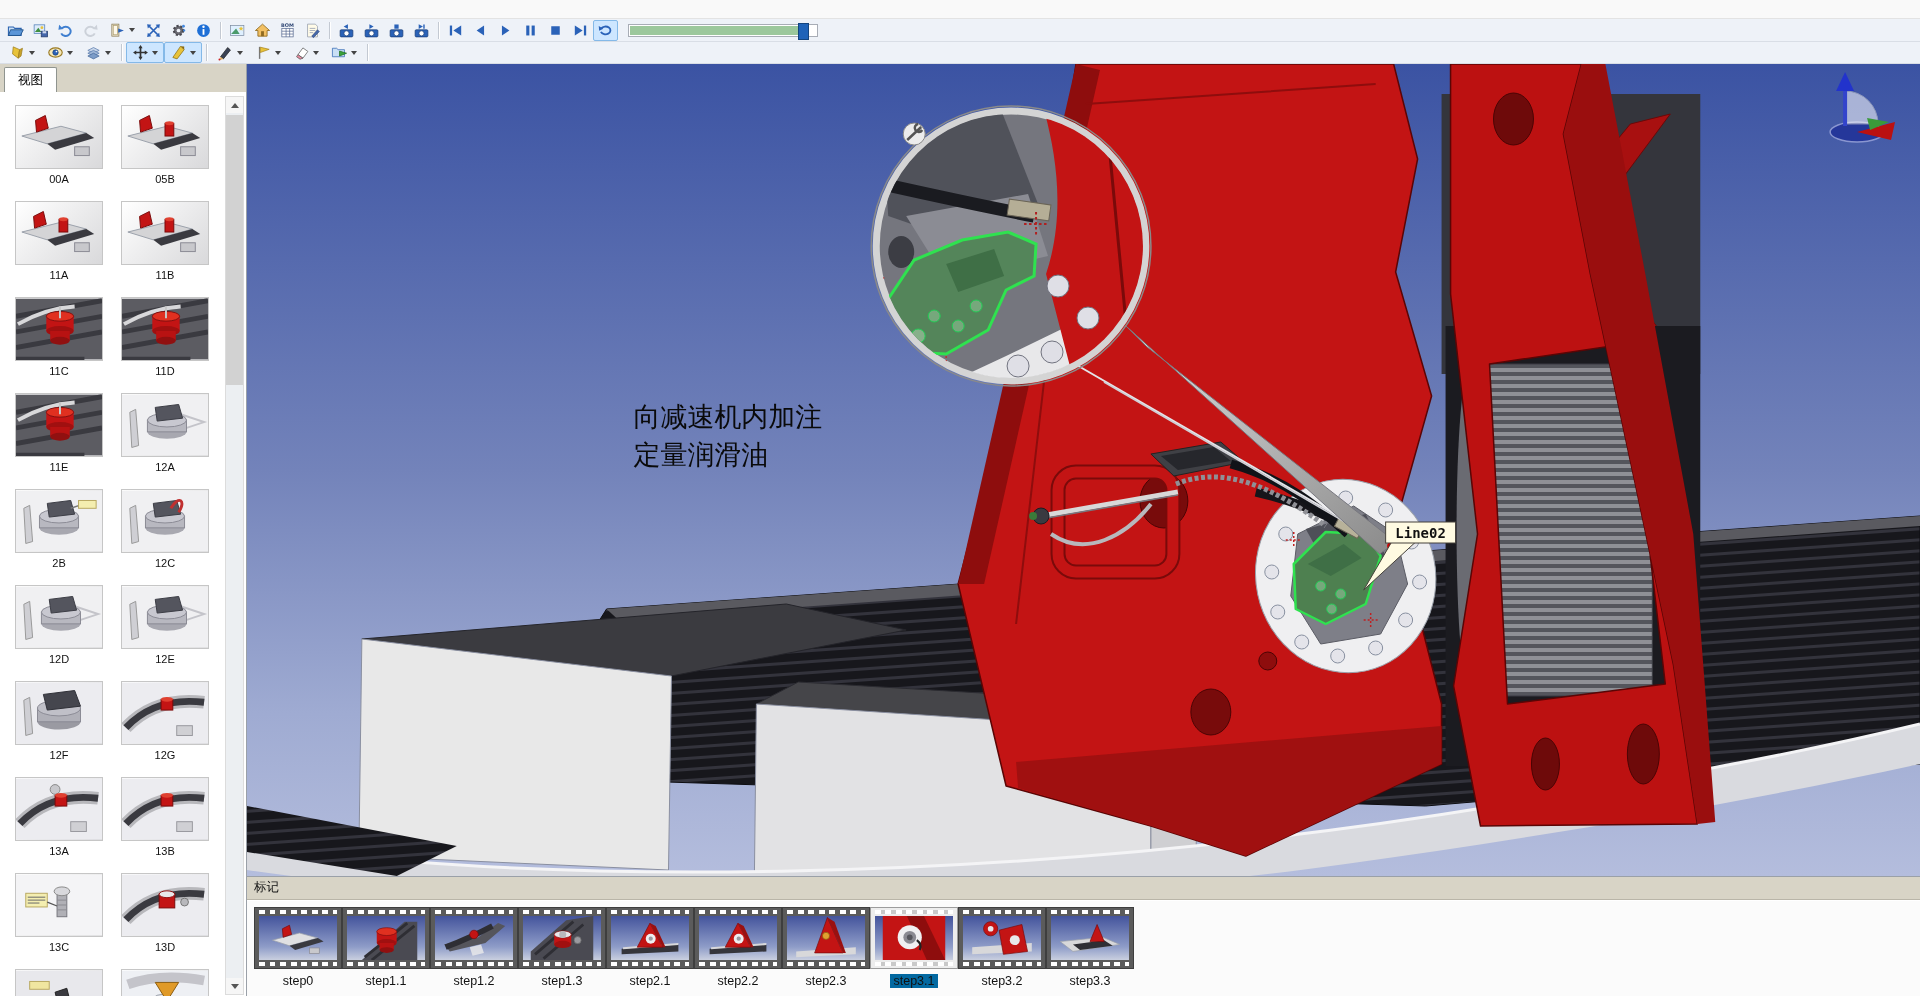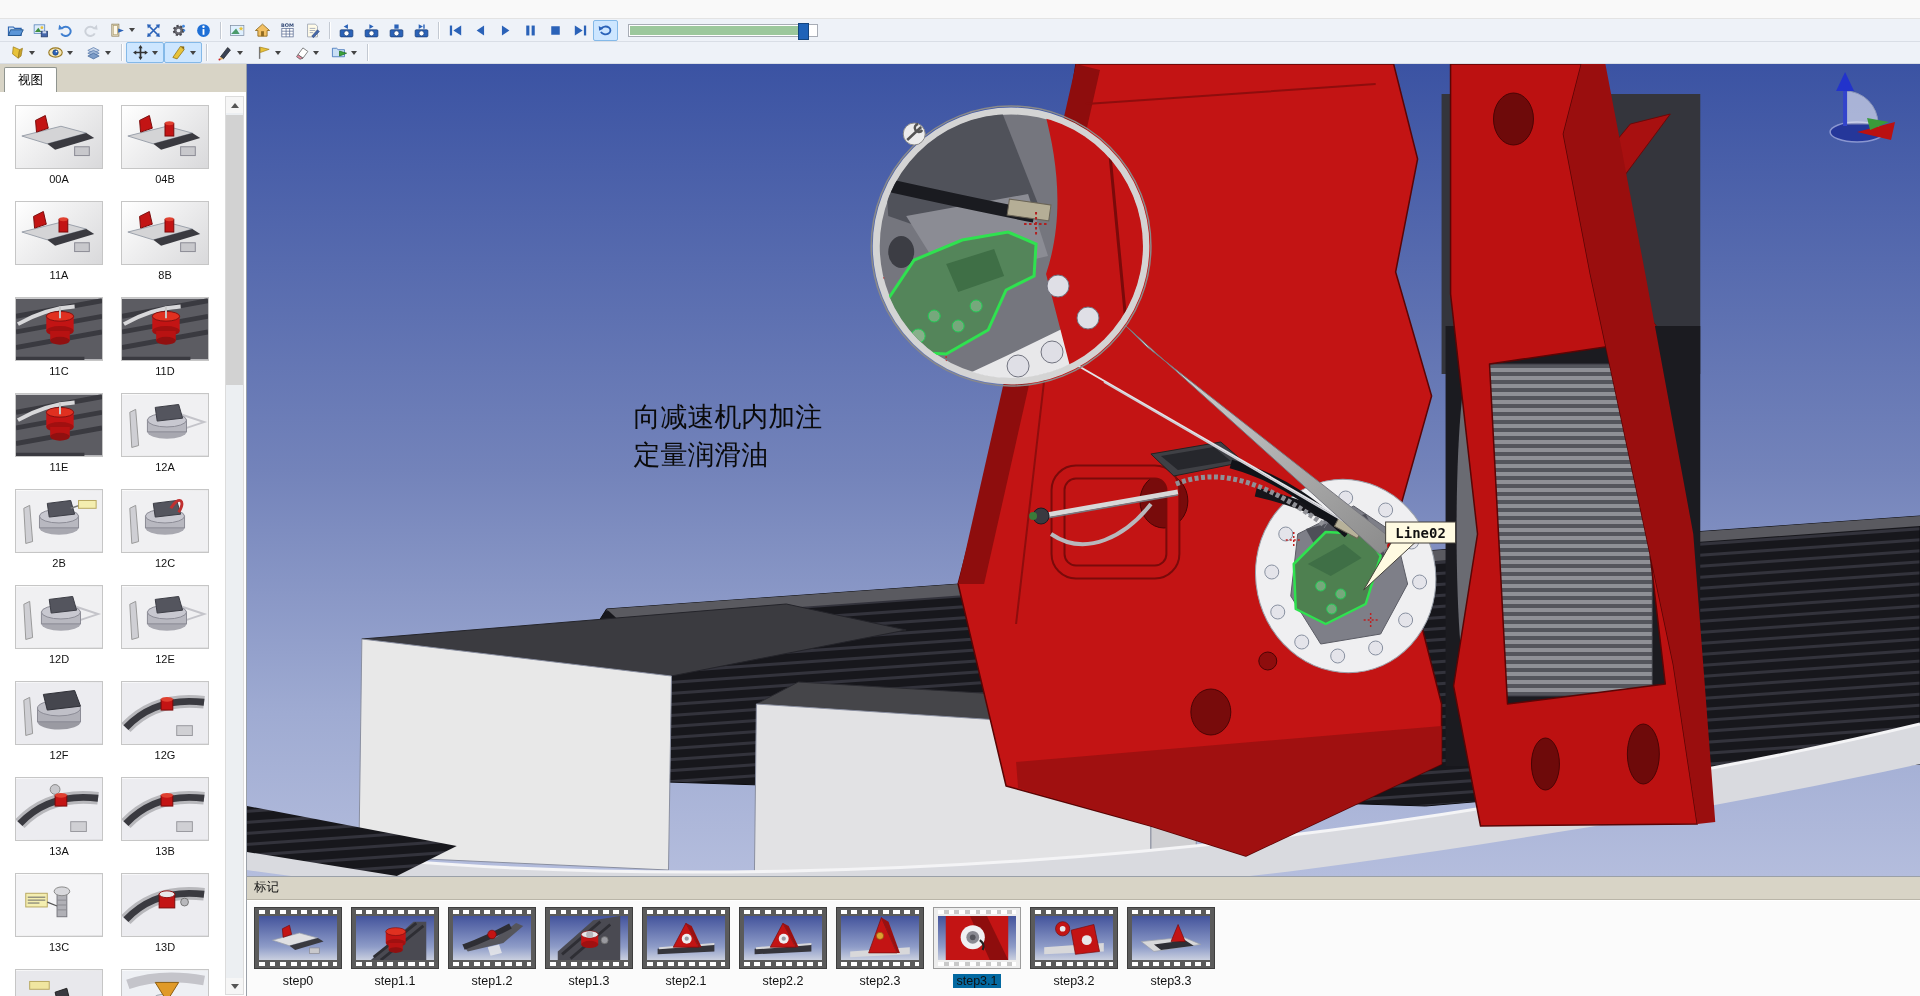--- a/index.html
+++ b/index.html
@@ -43,21 +43,21 @@
   .tri-up{width:0;height:0;border-left:4px solid transparent;border-right:4px solid transparent;border-bottom:5px solid #565656;}
   .tri-down{width:0;height:0;border-left:4px solid transparent;border-right:4px solid transparent;border-top:5px solid #565656;}
   .sthumb{position:absolute;left:0;right:0;top:18px;height:270px;background:#d2d2d2;}
   
   .viewarea{flex:1;display:flex;flex-direction:column;min-width:0;}
   .viewport{height:812px;position:relative;}
   .viewport svg.scene{width:100%;height:100%;display:block;}
   .stepspanel{flex:1;border-top:1px solid #9aa0a8;background:#fbfbfb;display:flex;flex-direction:column;min-height:0;}
   .stepshead{height:20px;background:#d8d4c6;border-bottom:1px solid #b9b5a8;box-shadow:0 1px 0 #fff;
     font-size:12.5px;padding:2px 0 0 7px;color:#111;}
-  .stepsrow{display:flex;gap:9px;padding:7px 0 0 7px;}
+  .stepsrow{display:flex;padding:7px 0 0 7px;}
   .step{width:88px;text-align:center;}
   .step .film{height:62px;background:#5b5b5b;border:1px solid #3e3e3e;box-sizing:border-box;
     padding:8px 4px;position:relative;}
   .step .film::before,.step .film::after{content:"";position:absolute;left:4px;right:4px;height:4px;
     background:repeating-linear-gradient(90deg,#fff 0 6px,rgba(0,0,0,0) 6px 10.5px);}
   .step .film::before{top:2px;} .step .film::after{bottom:2px;}
   .step .inner{height:100%;background:linear-gradient(#44549c 0%,#8e9cc8 70%,#c9cfdf 100%);overflow:hidden;}
   .step .inner svg{width:100%;height:100%;display:block;}
   .step.selected .film{background:#ededed;border-color:#9c9c9c;}
   .step.selected .film::before,.step.selected .film::after{background:repeating-linear-gradient(90deg,#fff 0 6px,#c9c9c9 6px 10.5px);}
@@ -612,37 +612,37 @@
               </svg>
             </div>
             <div class="lbl">00A</div>
           </div>
           <div class="vthumb">
             <div class="img">
               <svg>
                 <use href="#sym-conveyor2"></use>
               </svg>
             </div>
-            <div class="lbl">04B</div>
+            <div class="lbl">05B</div>
           </div>
           <div class="vthumb">
             <div class="img">
               <svg>
                 <use href="#sym-conveyor2"></use>
               </svg>
             </div>
             <div class="lbl">11A</div>
           </div>
           <div class="vthumb">
             <div class="img">
               <svg>
                 <use href="#sym-conveyor2"></use>
               </svg>
             </div>
-            <div class="lbl">8B</div>
+            <div class="lbl">11B</div>
           </div>
           <div class="vthumb">
             <div class="img">
               <svg>
                 <use href="#sym-spool"></use>
               </svg>
             </div>
             <div class="lbl">11C</div>
           </div>
           <div class="vthumb">

